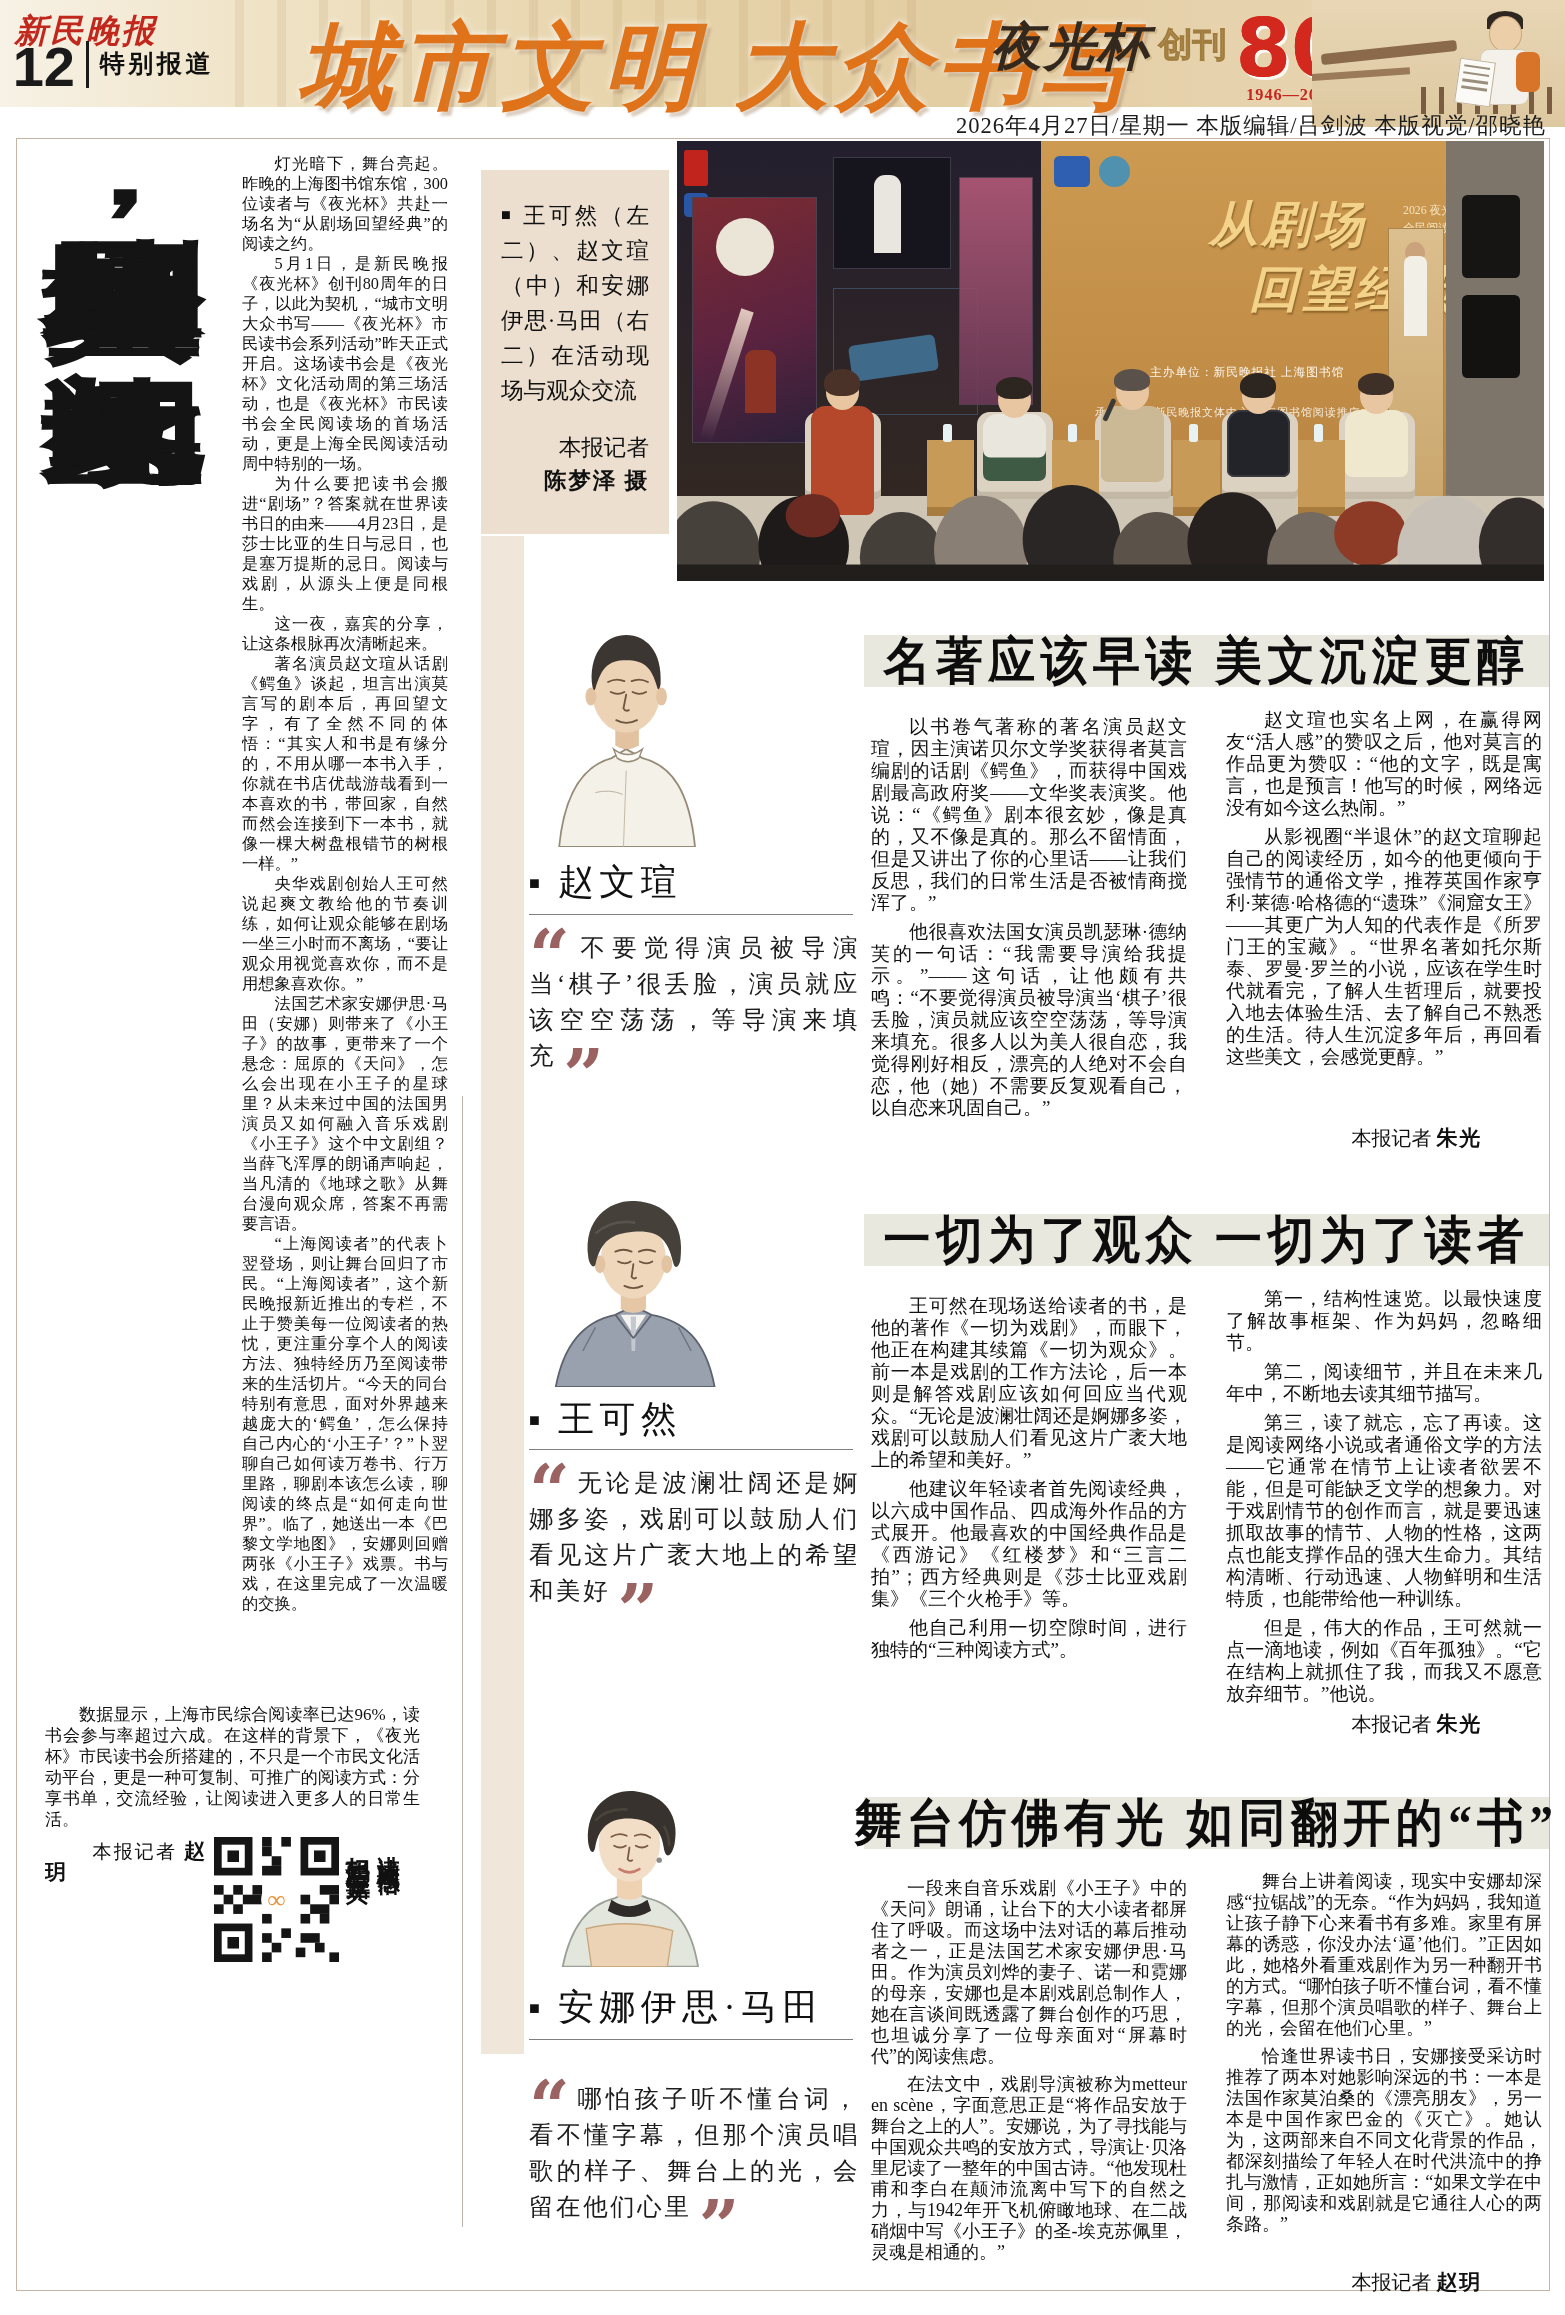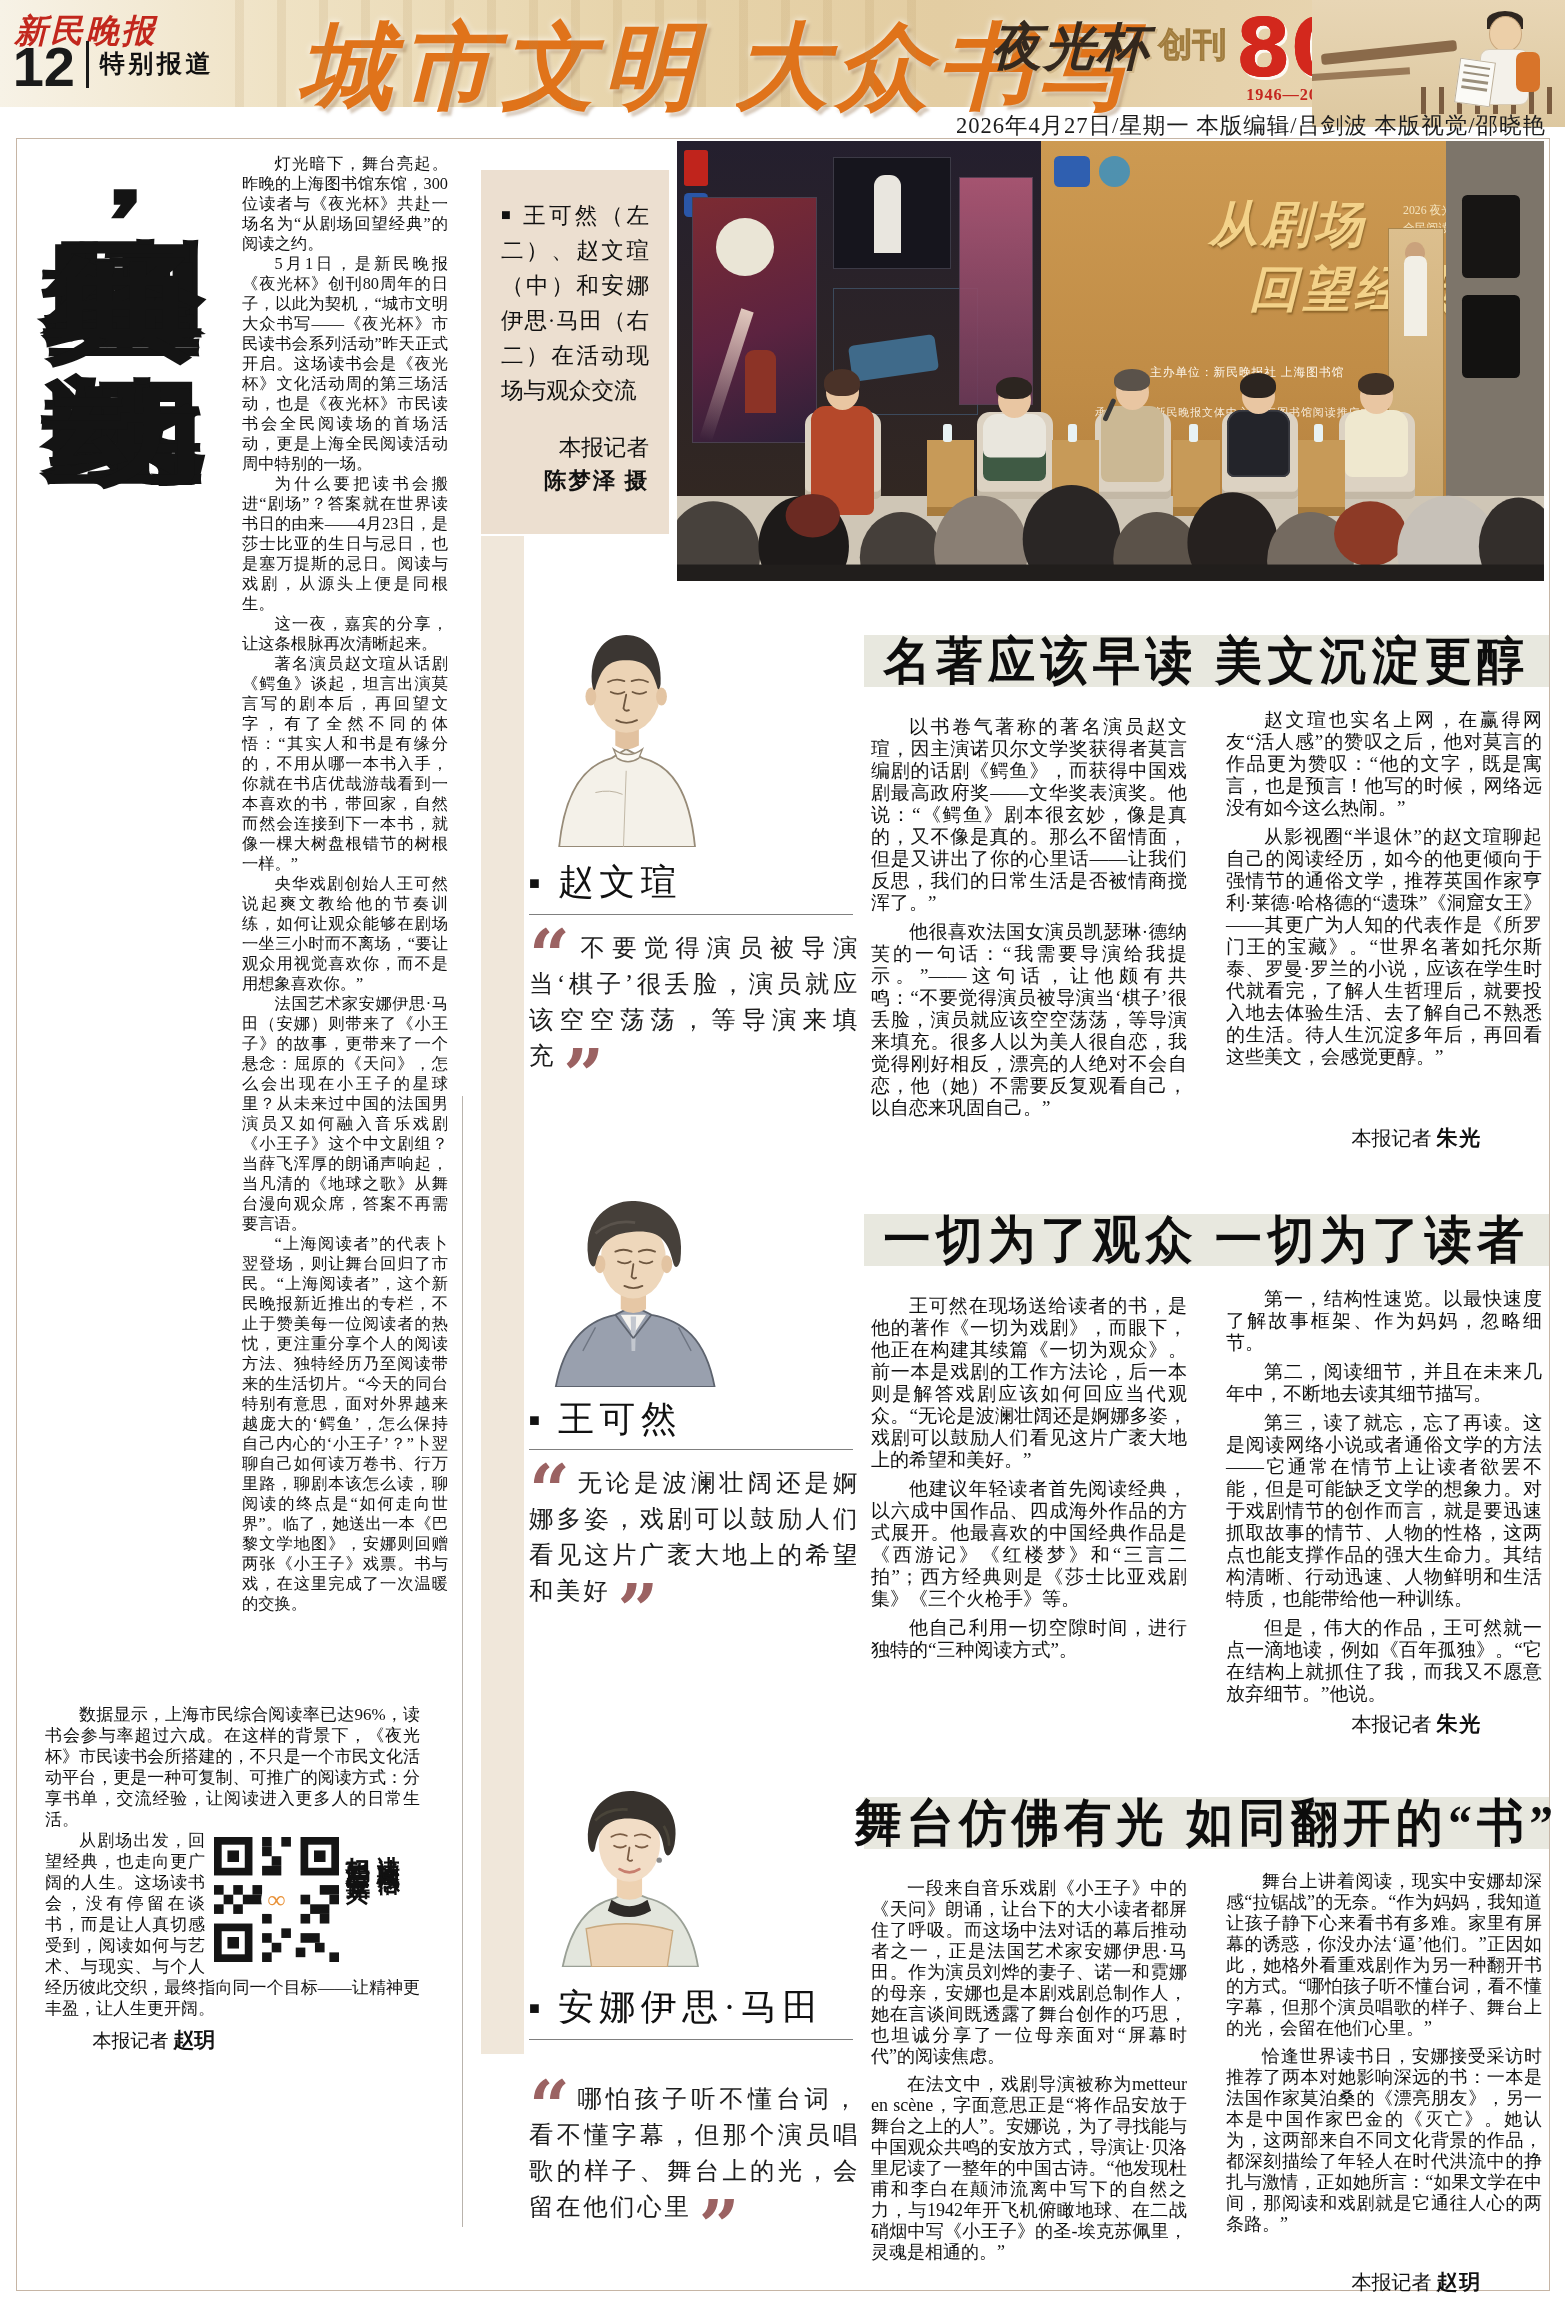--- a/index.html
+++ b/index.html
@@ -233,21 +233,20 @@
         <rect x="14" y="14" width="12" height="12"></rect>
           <rect x="104" y="14" width="12" height="12"></rect>
           <rect x="14" y="104" width="12" height="12"></rect>
       </g>
       <circle cx="65" cy="65" r="16" fill="#fff"></circle>
       <text x="65" y="74" font-size="26" font-weight="bold" fill="#e8923a" text-anchor="middle">∞</text>
     </svg>
     <span class="qr-cap" style="font-size:24.4px">扫码看三位嘉宾</span>
     <span class="qr-cap">讲述阅读感悟</span>
   </div>
-  <p>从剧场出发，回望经典，也走向更广阔的人生。这场读书会，没有停留在谈书，而是让人真切感受到，阅读如何与艺术、与现实、与个人经历彼此交织，最终指向同一个目标——让精神更丰盈，让人生更开阔。</p>
   <div class="lead-byline">
     <span>本报记者</span>
     <b>赵玥</b>
   </div>
 </div>
 
 <div class="abs cap-box">
   <div><span class="cap-marker">■</span><span>王可然（左二）、赵文瑄（中）和安娜伊思·马田（右二）在活动现场与观众交流</span></div>
   <div class="cap-credit">
     <span>本报记者</span><br>

